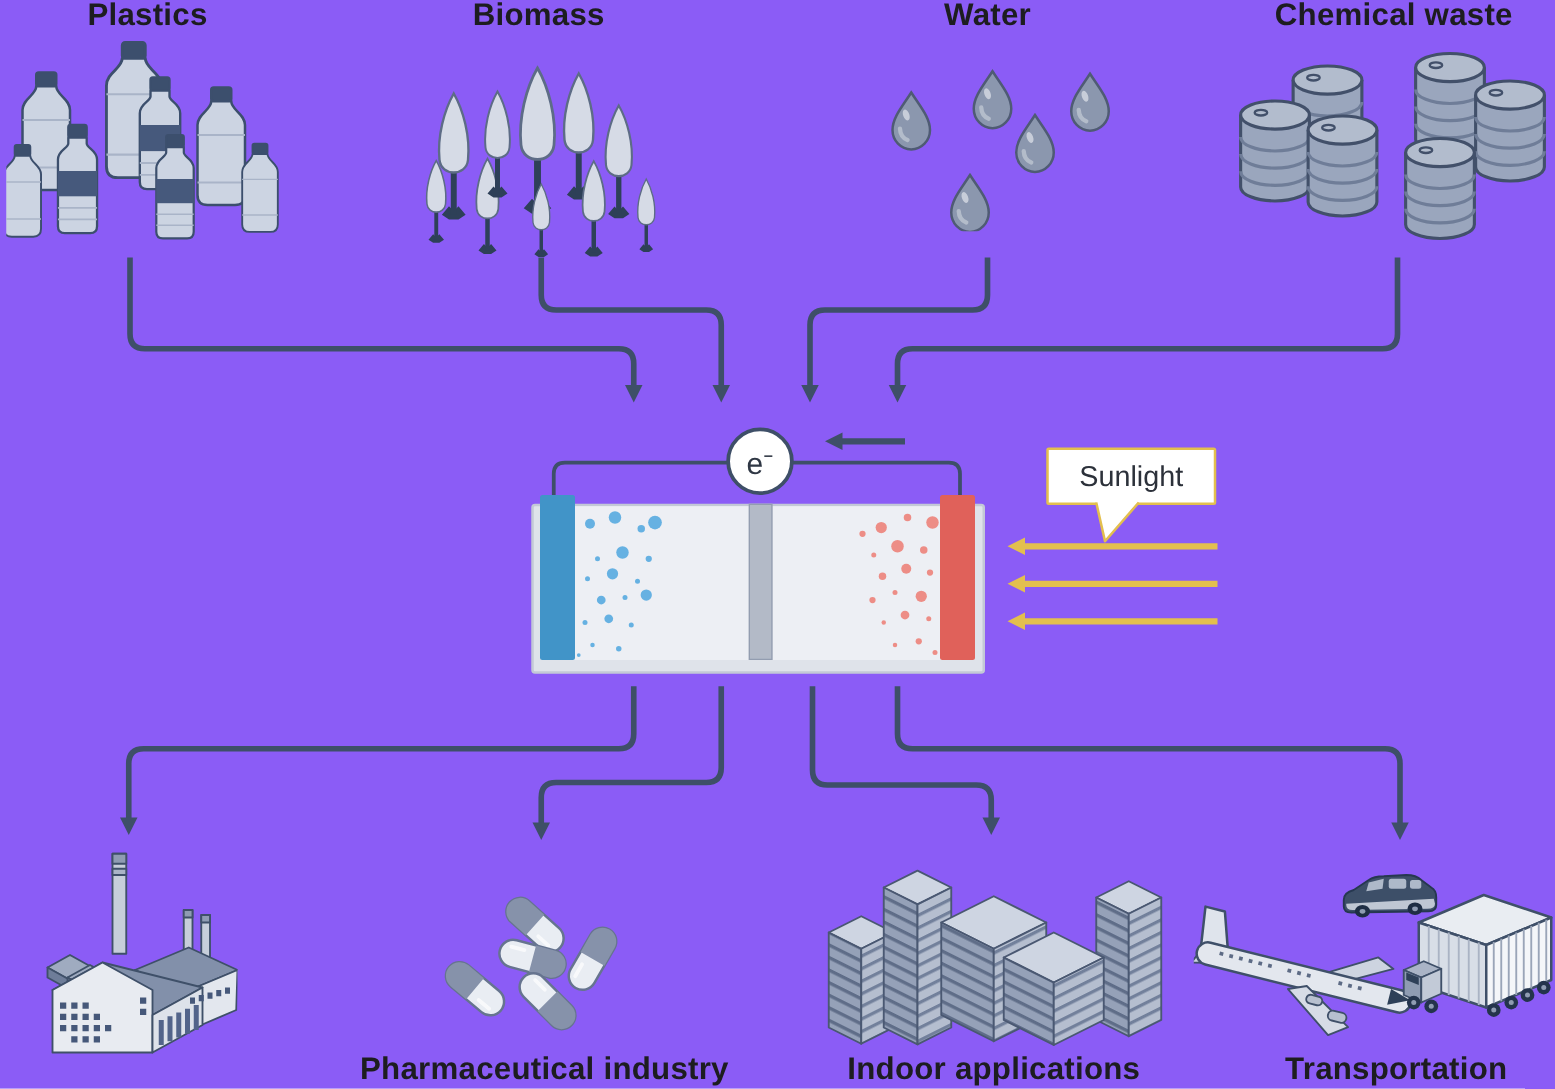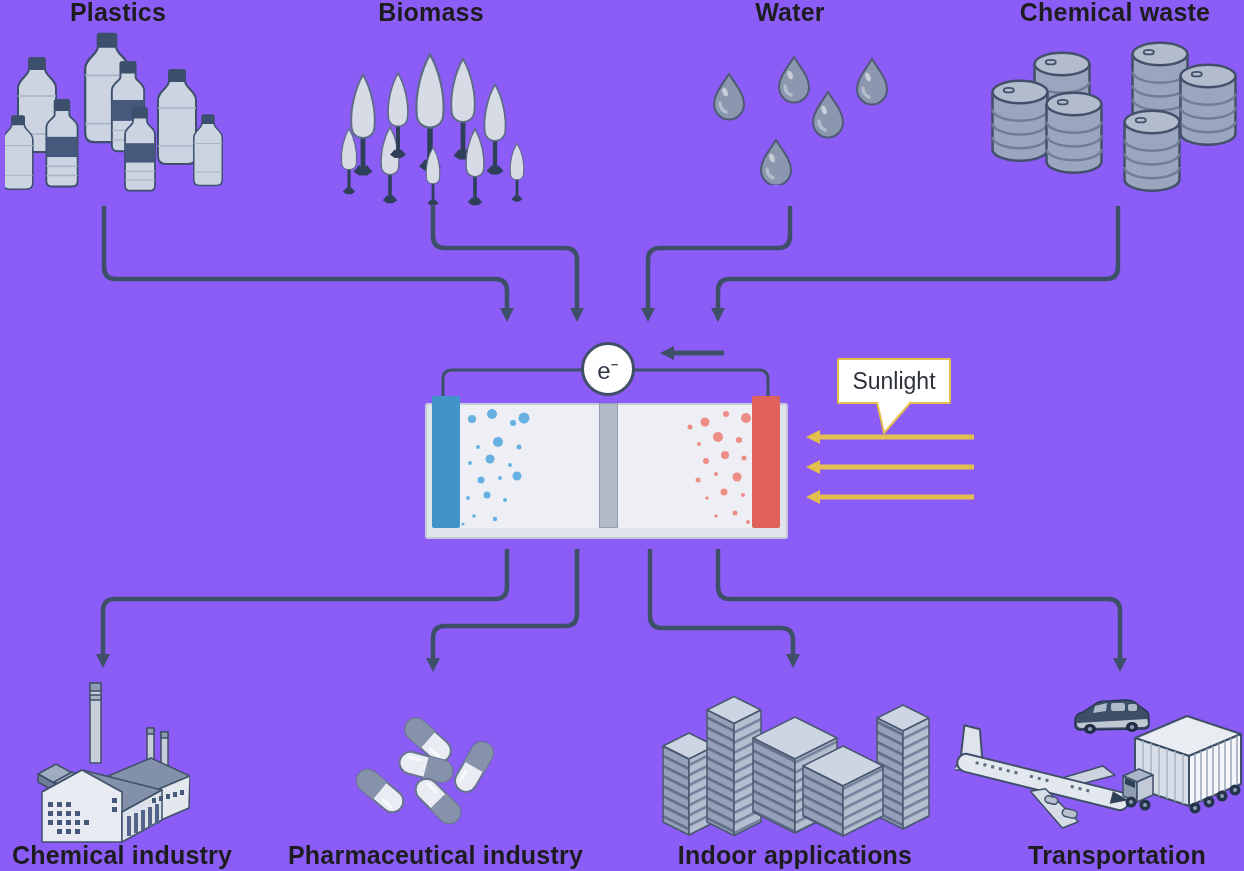--- a/index.html
+++ b/index.html
@@ -19,39 +19,38 @@
   border:2px solid var(--c-tray_border);border-radius:3px;box-sizing:border-box;z-index:0}
 .liquid{position:absolute;left:437px;top:405px;width:339px;height:123px;background:var(--c-liquid);z-index:0}
 .electrode{position:absolute;top:396px;width:28px;height:132px;border-radius:2px;z-index:3}
 .anode{left:432px;background:var(--c-anode)}
 .cathode{left:752px;background:var(--c-cathode)}
 .membrane{position:absolute;left:599px;top:403px;width:19px;height:125px;background:var(--c-membrane);
   border:1px solid #939db0;box-sizing:border-box;z-index:3}
 .ecircle{position:absolute;left:581px;top:342px;width:54px;height:54px;border-radius:50%;
   background:#fff;border:3px solid var(--c-arrow);box-sizing:border-box;z-index:4;
   display:flex;align-items:center;justify-content:center;font-size:24px;color:#2f3744}
-.sunbox{position:absolute;left:837px;top:358px;width:114px;height:46px;background:#fff;
+.sunbox{position:absolute;left:837px;top:358px;width:136px;height:46px;background:#fff;
   border:2px solid var(--c-sunlight);border-radius:2px;box-sizing:border-box;z-index:5;
   display:flex;align-items:center;justify-content:center;font-size:23px;color:#2c313a}
 .connector{stroke:var(--c-arrow);stroke-width:4.5;fill:none}
 .current{stroke:var(--c-arrow);stroke-width:5;fill:none}
 .sunray{stroke:var(--c-sunlight);stroke-width:5;fill:none}
 .wire{stroke:var(--c-arrow);stroke-width:3;fill:none}
 </style>
 </head>
 <body>
 
 <div class="canvas">
 
   <div class="title" style="left:18px;top:-2px;width:200px">Plastics</div>
   <div class="title" style="left:331px;top:-2px;width:200px">Biomass</div>
   <div class="title" style="left:690px;top:-2px;width:200px">Water</div>
   <div class="title" style="left:1015px;top:-2px;width:200px">Chemical waste</div>
 
-  <div class="title" style="left:2px;top:841px;width:240px">Chemical industry</div>
   <div class="title" style="left:288px;top:841px;width:280px">Pharmaceutical industry</div>
   <div class="title" style="left:675px;top:841px;width:240px">Indoor applications</div>
   <div class="title" style="left:997px;top:841px;width:240px">Transportation</div>
 
   <svg class="icon" style="left:5px;top:28px" width="225" height="180" viewBox="0 0 225 180">
     <g stroke="#3c4f6d" stroke-width="2" stroke-linejoin="round">
 
       <g transform="translate(102,6) scale(1.15)">
         <rect x="-8" y="0" width="16" height="11" rx="2" fill="#3c4f6d"></rect>
         <path d="M-8,11 C-8,18 -19,21 -19,30 L-19,86 Q-19,94 -11,94 L11,94 Q19,94 19,86 L19,30 C19,21 8,18 8,11 Z" fill="#ccd4e2"></path>

